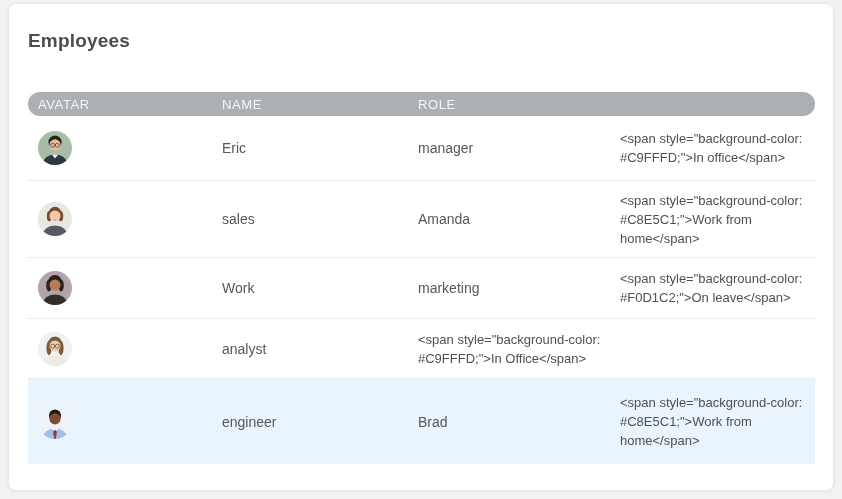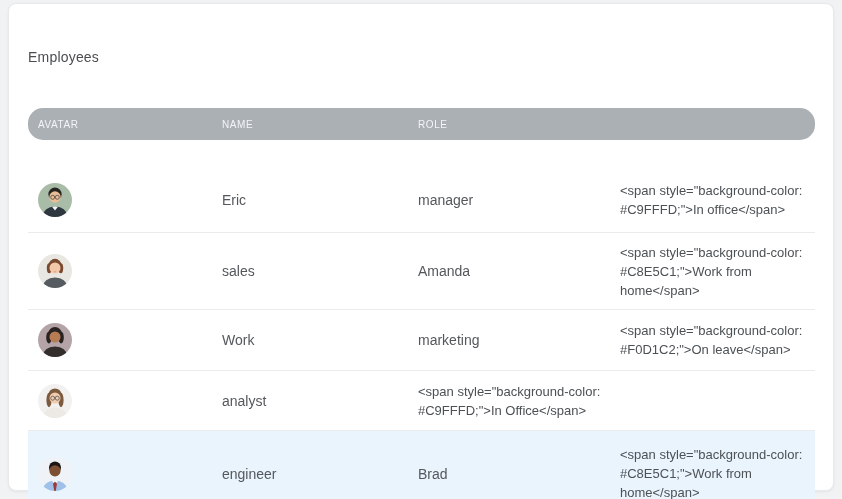--- a/index.html
+++ b/index.html
@@ -13,48 +13,48 @@
   .card {
     background: var(--card-bg, #FFFFFF);
     border: 1px solid #E7E9EB;
     border-radius: 8px;
     margin: 3px 8px 8px 8px;
     height: 488px;
     padding: 26px 18px 8px 19px;
     box-shadow: 0 1px 3px rgba(0,0,0,0.06);
   }
   .title {
-    font-size: 14px;
+    font-size: 19px;
     line-height: 22px;
-    font-weight: 400;
+    font-weight: 700;
     color: var(--title-text, #4A4E52);
-    margin: 16px 0 40px 0;
+    margin: 0 0 40px 0;
     letter-spacing: 0.2px;
   }
   .table { width: 100%; }
   .thead, .trow {
     display: grid;
     grid-template-columns: 184px 196px 202px 1fr;
     align-items: center;
   }
   .thead {
     background: var(--header-bg, #AAB0B4);
-    height: 32px;
+    height: 24px;
     color: var(--header-text, #F4F6F7);
-    font-size: 10px;
+    font-size: 13px;
     letter-spacing: 0.6px;
     border-radius: 15px;
   }
   .thead > div { padding-left: 10px; }
   .trow {
     border-bottom: 1px solid var(--row-divider, #EAEBEC);
     color: var(--body-text, #54585C);
     font-size: 14px;
   }
-  .trow.r1 { min-height: 65px; margin-top: 28px; }
+  .trow.r1 { min-height: 65px; }
   .trow.r2 { min-height: 77px; }
   .trow.r3 { min-height: 61px; }
   .trow.r4 { min-height: 60px; }
   .trow.r5 { min-height: 85px; border-bottom: none; background: var(--highlight-row-bg, #EAF4FD); }
   .cell { padding-left: 10px; }
   .c-status {
     font-size: 13px;
     line-height: 19px;
     color: #4C5155;
     padding-right: 6px;

